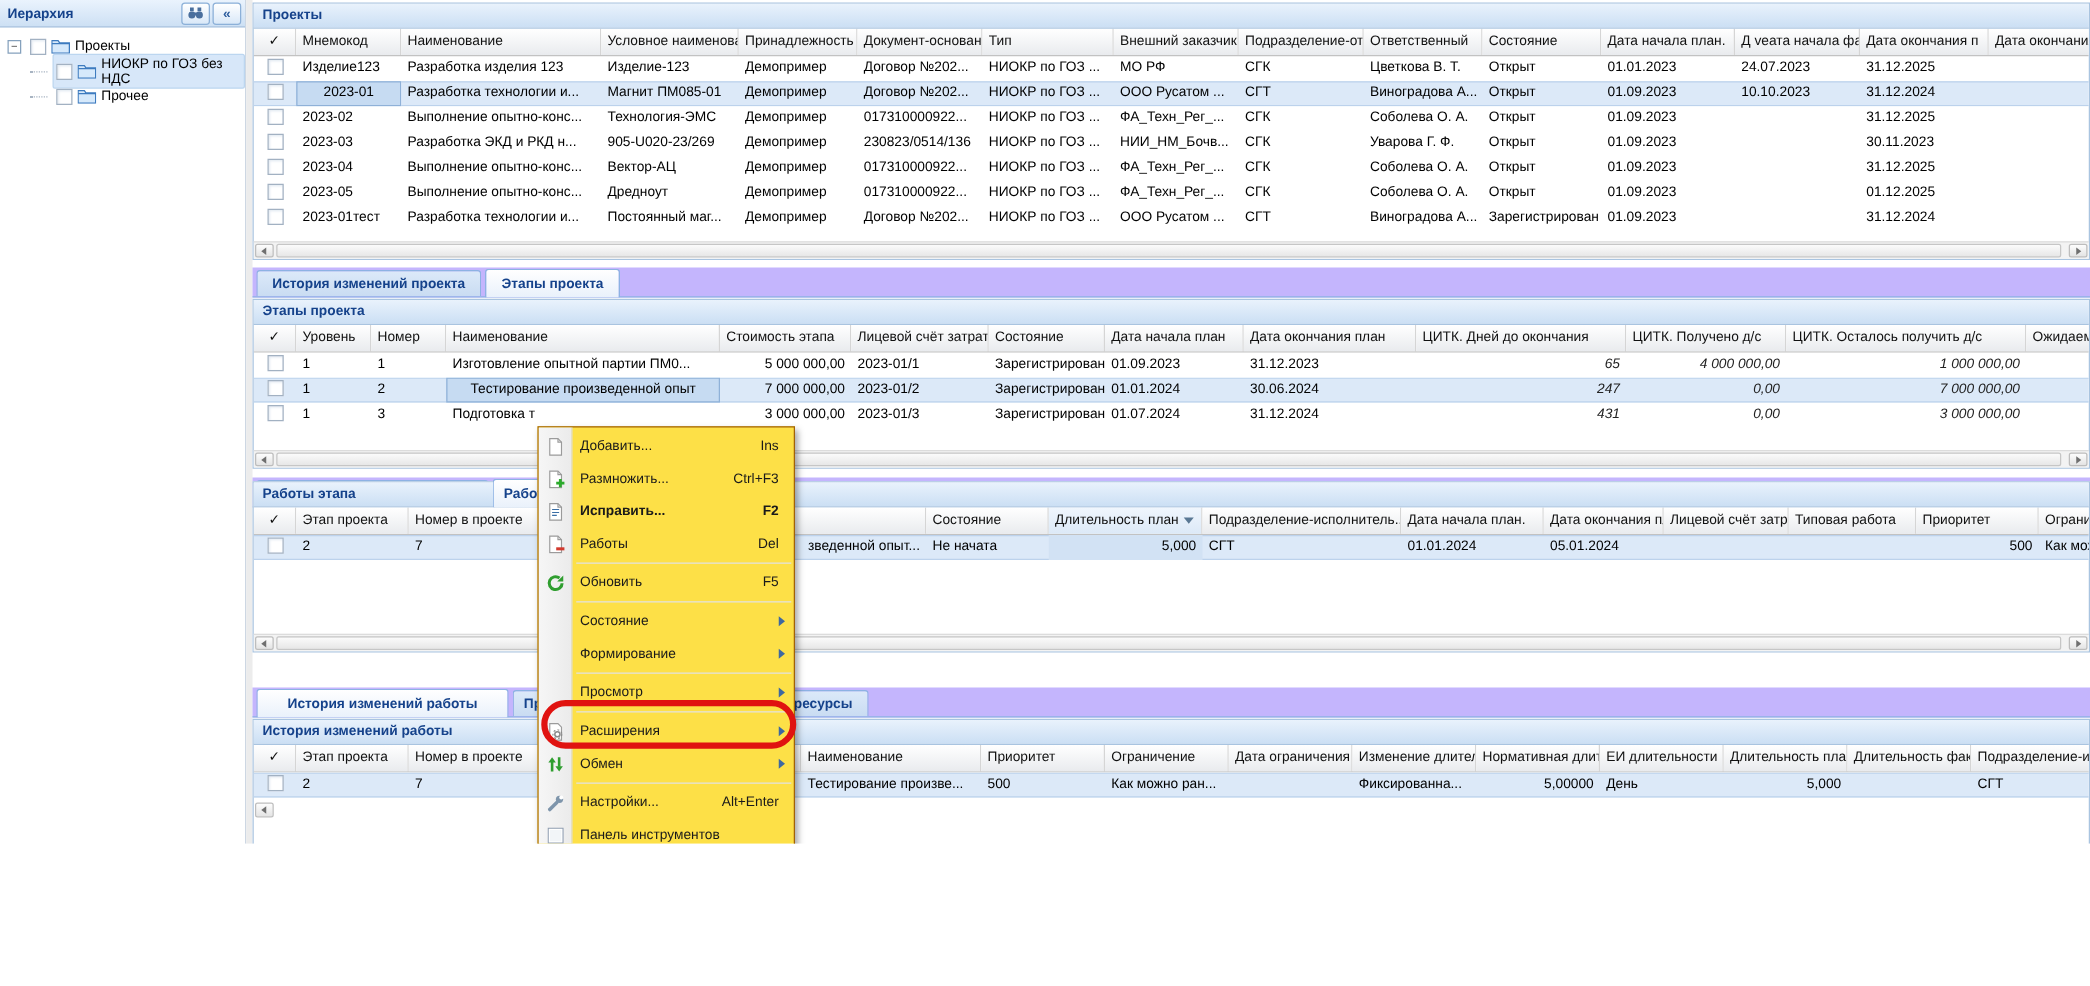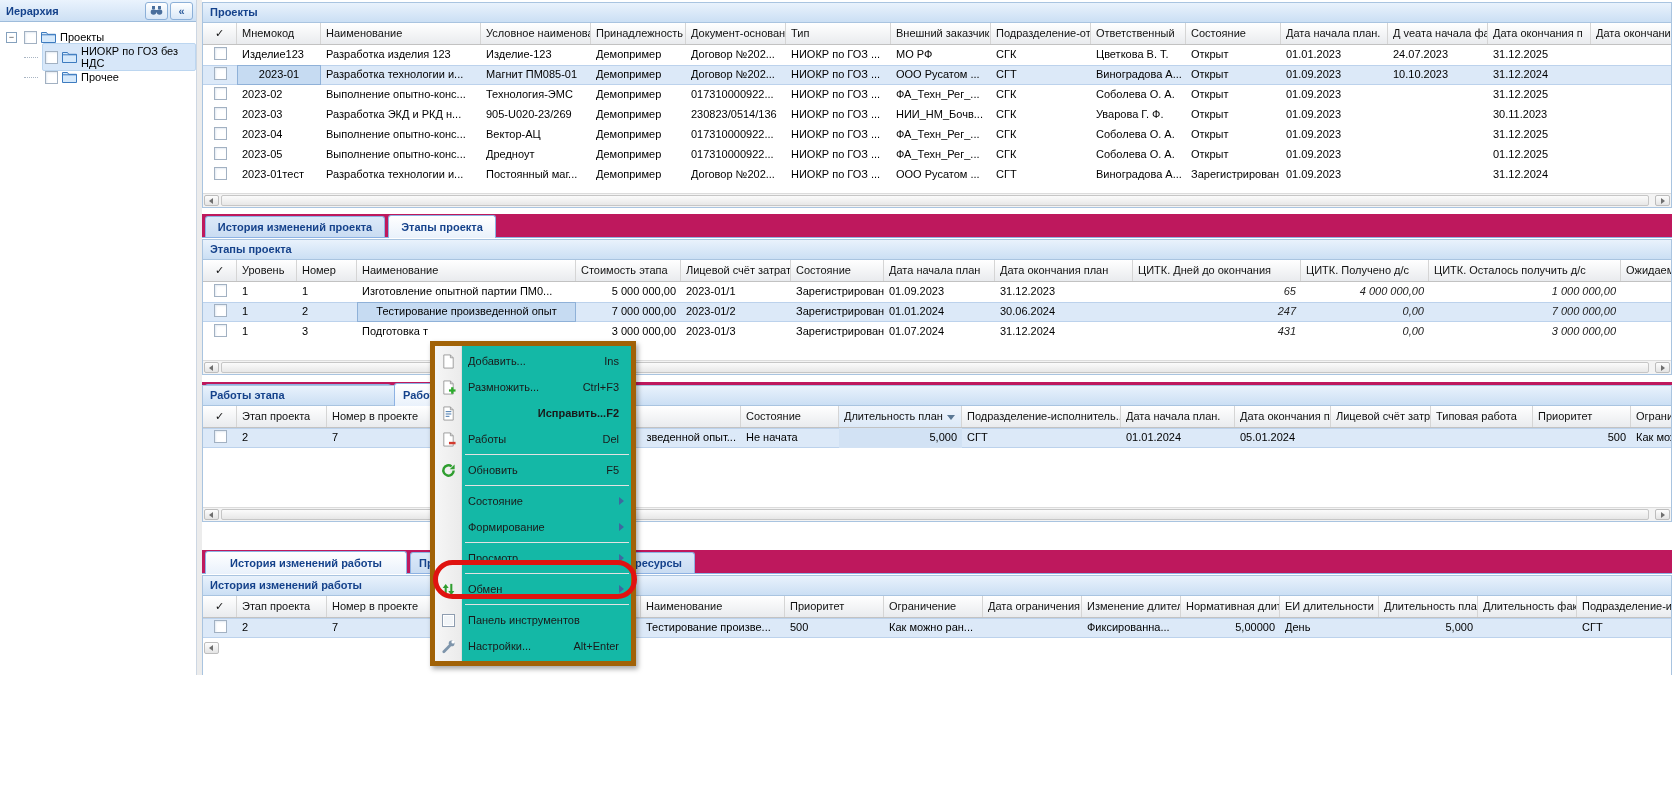--- a/index.html
+++ b/index.html
@@ -36,44 +36,44 @@
   .g-row{white-space:nowrap;height:20px;}
   .g-c{display:inline-block;vertical-align:top;height:20px;line-height:19px;padding:0 5px;box-sizing:border-box;overflow:hidden;white-space:nowrap;}
   .g-c.ital{font-style:italic;color:#222;}
   .g-c.tint{background:#edf4fc;}
   .g-row.sel{background:#dce9f8;box-shadow:inset 0 1px 0 #bcd2ec,inset 0 -1px 0 #bcd2ec;}
   .g-row.sel .g-c.tint{background:#d2e2f4;}
   .g-c.fcell{background:#c6dbf2;box-shadow:inset 0 0 0 1px #8fb1d8;text-align:center;}
   .ccell{text-align:center;padding:2px 0 0 0;}
 
   
-  .tabstrip{position:absolute;left:202px;width:1470px;height:24px;display:flex;align-items:flex-end;padding-left:3px;border-bottom:1px solid #8db2e3;box-sizing:border-box;background:#be185d;}
+  .tabstrip{position:absolute;left:202px;width:1470px;height:24px;display:flex;align-items:flex-end;padding-left:3px;border-bottom:1px solid #8db2e3;box-sizing:border-box;background:#c4b5fd;}
   .tab{display:inline-block;box-sizing:border-box;height:21px;line-height:20px;margin-right:3px;border:1px solid #8db2e3;border-bottom:none;border-radius:3px 3px 0 0;background:linear-gradient(#dce9f9,#c9dcf2);color:#15428b;font-weight:bold;text-align:center;overflow:hidden;white-space:nowrap;flex:0 0 auto;}
   .tab.active{height:23px;line-height:22px;background:linear-gradient(#ffffff,#e9f1fb);margin-bottom:-1px;position:relative;z-index:2;}
 
   
   .hscroll{position:absolute;left:0;right:0;bottom:0;height:14px;background:#f3f3f3;border-top:1px solid #dcdcdc;box-sizing:border-box;}
   .sbtn{position:absolute;top:1px;width:15px;height:11px;background:linear-gradient(#fdfdfd,#e4e4e4);border:1px solid #bdbdbd;border-radius:2px;box-sizing:border-box;}
   .sb-left{left:1px;} .sb-right{right:1px;}
   .sbtn::after{content:'';position:absolute;top:2px;}
   .sb-left::after{left:4px;border-top:3px solid transparent;border-bottom:3px solid transparent;border-right:4px solid #6f6f6f;}
   .sb-right::after{left:5px;border-top:3px solid transparent;border-bottom:3px solid transparent;border-left:4px solid #6f6f6f;}
   .sb-thumb{position:absolute;left:18px;top:1px;height:11px;width:calc(100% - 40px);background:linear-gradient(#fbfbfb,#e7e7e7);border:1px solid #c6c6c6;border-radius:2px;box-sizing:border-box;}
   .mini-sb{position:absolute;left:1px;top:66px;width:15px;height:12px;background:linear-gradient(#fdfdfd,#e4e4e4);border:1px solid #bdbdbd;border-radius:2px;box-sizing:border-box;}
   .mini-sb::after{content:'';position:absolute;left:4px;top:2px;border-top:3px solid transparent;border-bottom:3px solid transparent;border-right:4px solid #6f6f6f;}
 
   
-  #menu{position:absolute;left:430px;top:341px;width:206px;box-sizing:border-box;background:#14b8a6;border:5px solid #a16207;box-shadow:2px 3px 5px rgba(0,0,0,.35);padding:2px 0;z-index:40;}
+  #menu{position:absolute;left:430px;top:341px;width:206px;box-sizing:border-box;background:#fde047;border:1px solid #a16207;box-shadow:2px 3px 5px rgba(0,0,0,.35);padding:2px 0;z-index:40;}
   #menu::before{content:'';position:absolute;left:0;top:0;bottom:0;width:26px;background:linear-gradient(to right,#f6f6f6,#ebebeb);border-right:1px solid #dedede;}
   .mitem{position:relative;height:26px;display:flex;align-items:center;color:#1a1a1a;}
   .micon{width:27px;flex:0 0 27px;display:flex;justify-content:center;align-items:center;position:relative;z-index:1;}
   .mlabel{padding-left:6px;flex:1;position:relative;z-index:1;white-space:nowrap;}
   .mshort{padding-right:12px;position:relative;z-index:1;}
   .marrow{position:absolute;right:7px;top:9px;width:0;height:0;border-left:5px solid #3e68a0;border-top:4px solid transparent;border-bottom:4px solid transparent;z-index:1;}
-  .mbold{font-weight:bold;text-align:right;}
+  .mbold{font-weight:bold;}
   .msep{height:1px;background:#e2e2e2;margin:2px 2px 2px 30px;position:relative;z-index:1;}
   #annotation{position:absolute;left:433px;top:560px;width:204px;height:39px;border:5px solid #e01310;border-radius:20px;box-sizing:border-box;z-index:50;}
 </style>
 </head>
 <body>
 
 <div id="app">
 
   <aside id="sidebar">
     <div class="side-header">
@@ -276,46 +276,57 @@
       <div class="msep"></div>
       <div class="mitem">
         <span class="micon"></span>
         <span class="mlabel">Просмотр</span>
         <span class="marrow"></span>
       </div>
       <div class="msep"></div>
       <div class="mitem">
         <span class="micon">
           <svg width="15" height="15" viewBox="0 0 16 16">
+            <path d="M3 1h7l3 3v11H3z" fill="#fff" stroke="#9b9b9b"></path>
+            <circle cx="9.5" cy="10" r="2.2" fill="none" stroke="#8b8b8b" stroke-width="1.3"></circle>
+            <circle cx="9.5" cy="10" r="3.8" fill="none" stroke="#8b8b8b" stroke-dasharray="1.6 1.9"></circle>
+          </svg>
+        </span>
+        <span class="mlabel">Расширения</span>
+        <span class="marrow"></span>
+      </div>
+      <div class="mitem">
+        <span class="micon">
+          <svg width="15" height="15" viewBox="0 0 16 16">
             <path d="M5 14V6" stroke="#2f9e2f" stroke-width="2.2"></path>
             <path d="M1.8 6.5L5 2l3.2 4.5z" fill="#2f9e2f"></path>
             <path d="M11 2v8" stroke="#2f9e2f" stroke-width="2.2"></path>
             <path d="M7.8 9.5l3.2 4.5 3.2-4.5z" fill="#2f9e2f"></path>
           </svg>
         </span>
         <span class="mlabel">Обмен</span>
         <span class="marrow"></span>
       </div>
       <div class="msep"></div>
       <div class="mitem">
         <span class="micon">
+          <svg width="15" height="15" viewBox="0 0 16 16">
+            <path d="M3 13.5L9 7.5" stroke="#7e95ab" stroke-width="3" stroke-linecap="round"></path>
+            <circle cx="11.3" cy="4.7" r="3.1" fill="#7e95ab"></circle>
+            <circle cx="12.8" cy="3.2" r="1.7" fill="#fff"></circle>
+          </svg>
+        </span>
+        <span class="mlabel">Настройки...</span>
+        <span class="mshort">Alt+Enter</span>
+      </div>
+      <div class="mitem">
+        <span class="micon">
           <svg width="13" height="13" viewBox="0 0 13 13">
             <rect x="0.5" y="0.5" width="12" height="12" fill="#fff" stroke="#8e9db0"></rect>
             <rect x="2" y="2" width="9" height="9" fill="#f2f5f8"></rect>
           </svg>
         </span>
         <span class="mlabel">Панель инструментов</span>
       </div>
-      <div class="mitem">
-        <span class="micon">
-          <svg width="15" height="15" viewBox="0 0 16 16">
-            <path d="M3 13.5L9 7.5" stroke="#7e95ab" stroke-width="3" stroke-linecap="round"></path>
-            <circle cx="11.3" cy="4.7" r="3.1" fill="#7e95ab"></circle>
-            <circle cx="12.8" cy="3.2" r="1.7" fill="#fff"></circle>
-          </svg>
-        </span>
-        <span class="mlabel">Настройки...</span>
-        <span class="mshort">Alt+Enter</span>
-      </div>
     </div>
   <div id="annotation"></div>
 
 </div>
 
 </body></html>

